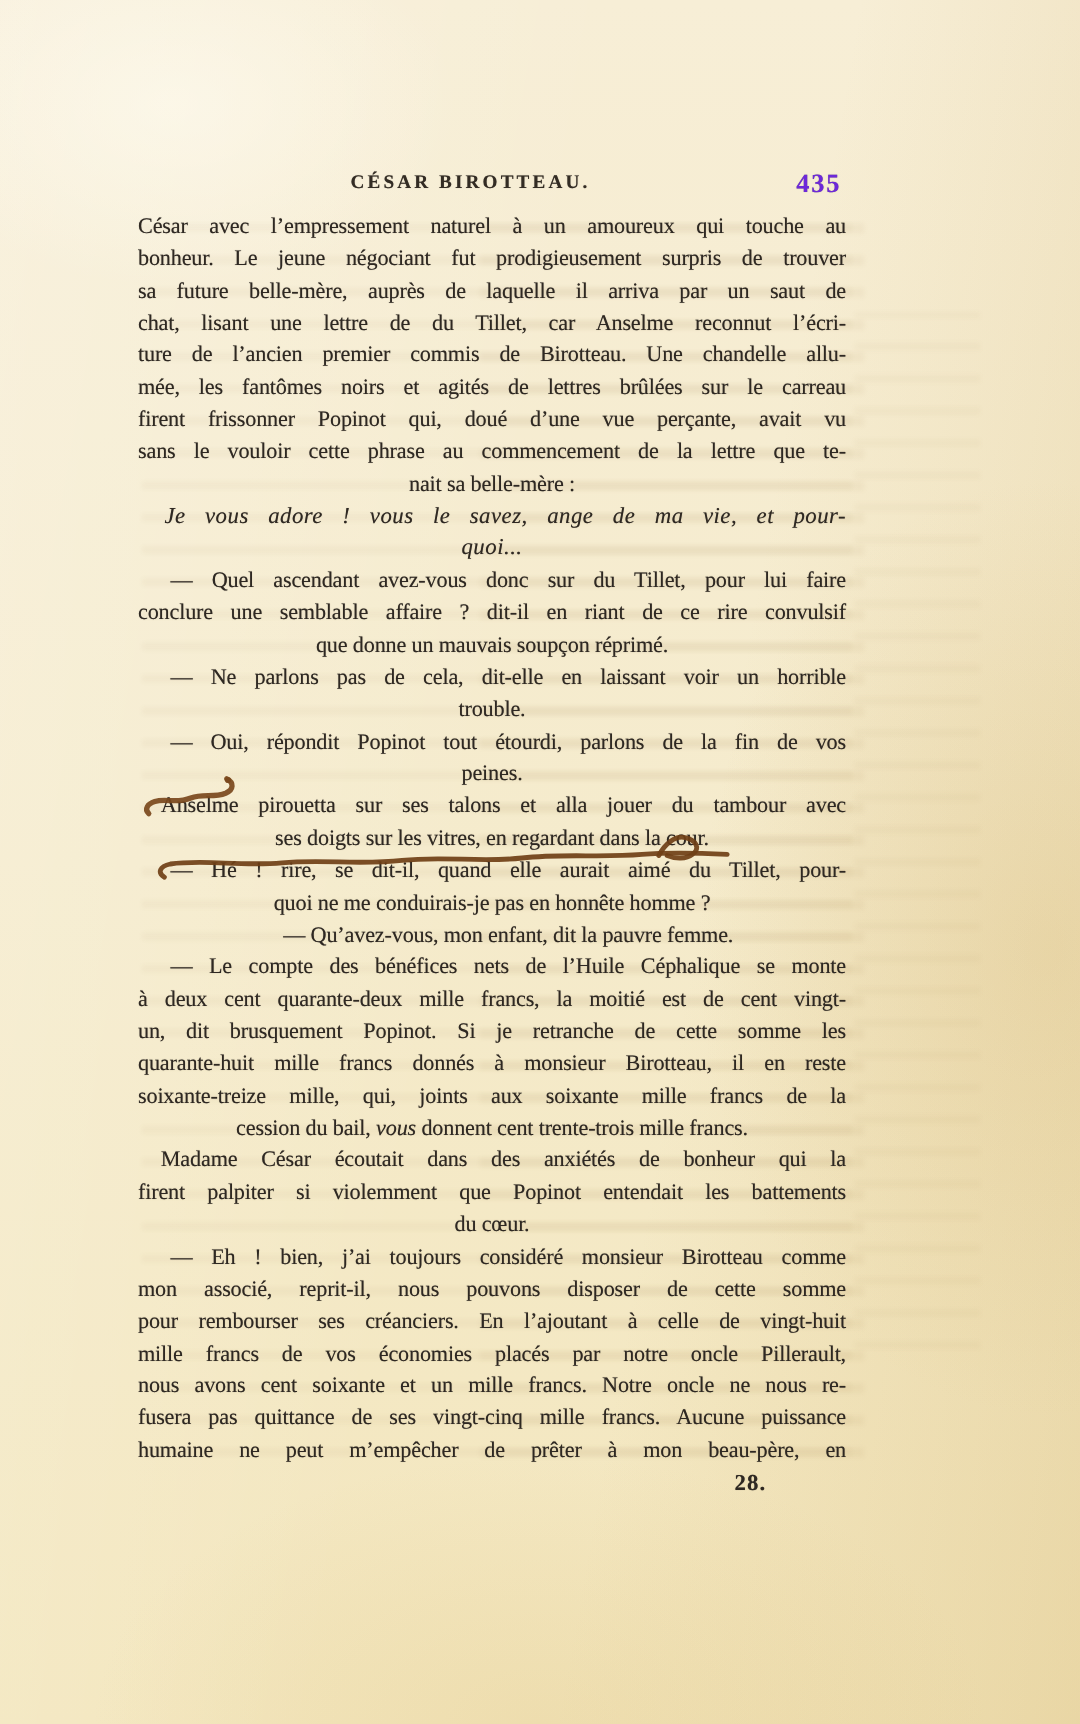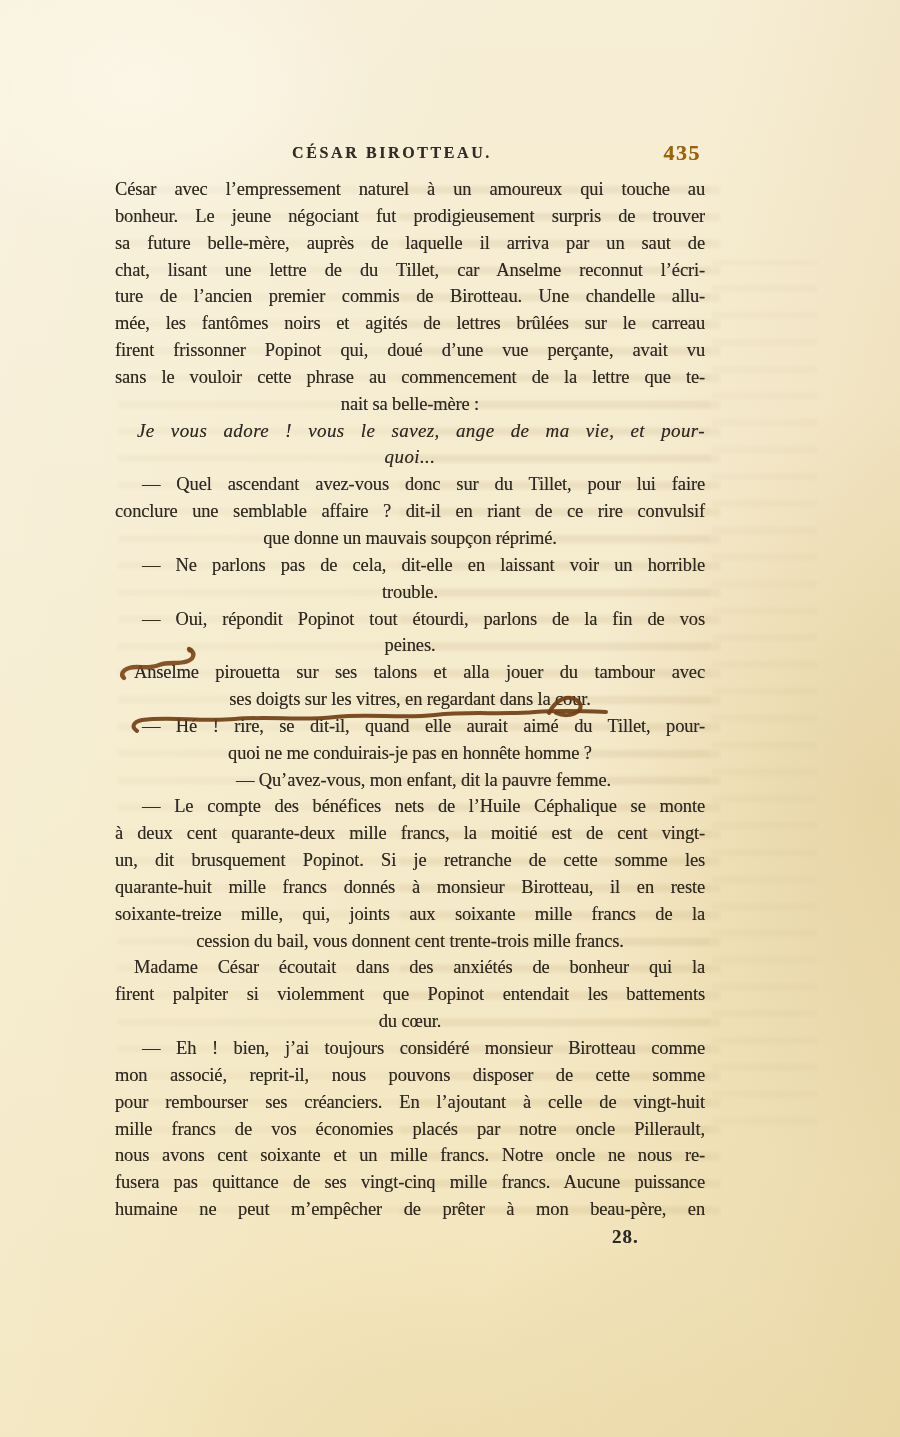--- a/index.html
+++ b/index.html
@@ -16,36 +16,36 @@
       linear-gradient(180deg,#f7eed6 0%,#f5ebcc 50%,#f3e6bd 100%);
   }
   .header{position:absolute;left:115px;top:140px;width:590px;height:30px;}
   .running-title{
     position:absolute;left:4px;right:40px;top:4px;text-align:center;
     font-size:16px;font-weight:700;letter-spacing:2.6px;color:#332c24;
     text-shadow:0 0 .6px rgba(51,44,36,.55);
   }
   .page-number{
     position:absolute;right:4px;top:0;font-size:22px;font-weight:700;
-    letter-spacing:1.5px;color:#a16207;text-shadow:0 0 .6px rgba(51,44,36,.5);margin-left:44px;
+    letter-spacing:1.5px;color:#6d28d9;text-shadow:0 0 .6px rgba(51,44,36,.5);margin-left:44px;
   }
   .text-block{
     position:absolute;left:115px;top:176px;width:590px;
     text-shadow:0 0 .6px rgba(46,40,34,.5);
   }
   .para{margin:0;}
   .line{
     height:26.85px;line-height:26.85px;font-size:18.5px;
     letter-spacing:-.15px;text-align:center;overflow:visible;
   }
   .fill{text-align:justify;text-align-last:justify;}
   .para.it .line{
     font-style:italic;font-size:19px;letter-spacing:.4px;word-spacing:4.5px;
   }
-  .seg-it{}
+  .seg-it{font-style:italic;}
   .signature{
     position:absolute;left:612px;top:1226px;font-size:19px;font-weight:700;
     letter-spacing:1px;text-shadow:0 0 .6px rgba(46,40,34,.5);
   }
   svg.ink{position:absolute;left:0;top:0;pointer-events:none;}
   .bleed{position:absolute;pointer-events:none;filter:blur(1.6px);}
   .bleed-main{
     left:118px;top:182px;width:592px;height:1048px;opacity:.45;
     background:repeating-linear-gradient(0deg,
       rgba(0,0,0,0) 0px, rgba(0,0,0,0) 16px,

